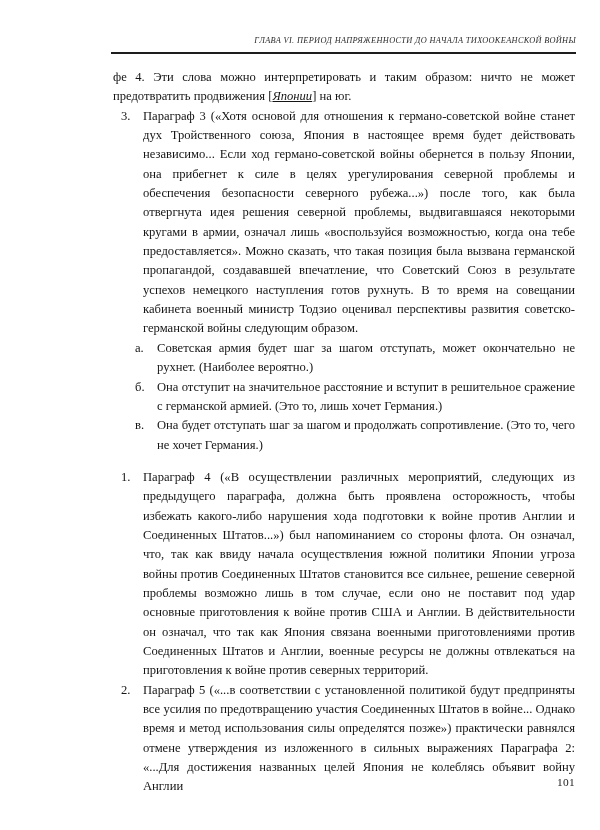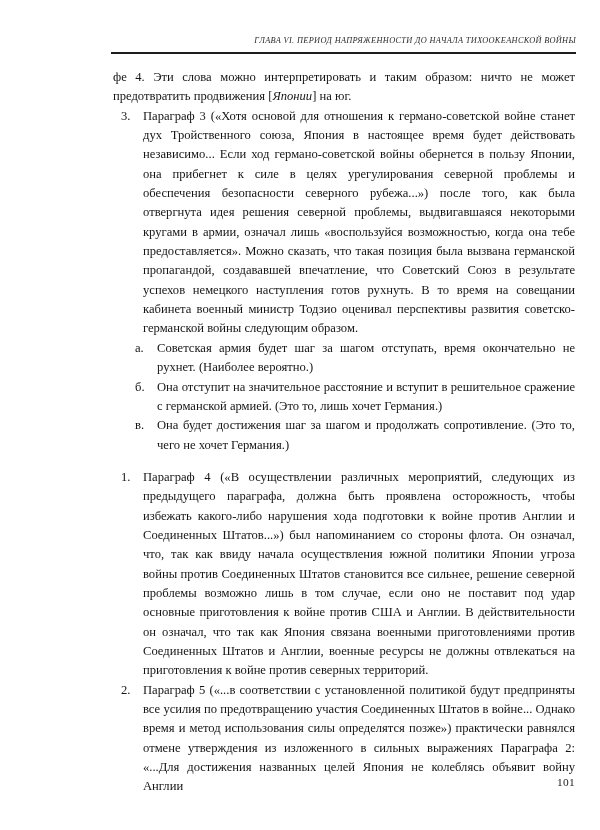--- a/index.html
+++ b/index.html
@@ -92,21 +92,21 @@
     top: 0;
     font-size: 12.6px;
     line-height: 19.35px;
     white-space: nowrap;
   }
   ol.num-list > li > .li-text {
     display: block;
   }
 
   
-  .it { font-style: italic; }
+  .it { font-style: italic; text-decoration: underline; }
 
   
   .folio {
     position: absolute;
     right: 68px;
     bottom: 42px;
     font-size: 11.4px;
     color: #232323;
     letter-spacing: 0.3px;
   }
@@ -127,29 +127,29 @@
     <ol class="num-list level1">
       <li>
         <span class="marker">3.</span>
         <span class="li-text">Параграф 3 («Хотя основой для отношения к германо-советской войне станет дух Тройственного союза, Япония в настоящее время будет действовать независимо... Если ход германо-советской войны обернется в пользу Японии, она прибегнет к силе в целях урегулирования северной проблемы и обеспечения безопасности северного рубежа...») после того, как была отвергнута идея решения северной проблемы, выдвигавшаяся некоторыми кругами в армии, означал лишь «воспользуйся возможностью, когда она тебе предоставляется». Можно сказать, что такая позиция была вызвана германской пропагандой, создававшей впечатление, что Советский Союз в результате успехов немецкого наступления готов рухнуть. В то время на совещании кабинета военный министр Тодзио оценивал перспективы развития советско-германской войны следующим образом.</span>
       </li>
     </ol>
 
     <ol class="num-list level2">
       <li>
         <span class="marker">а.</span>
-        <span class="li-text">Советская армия будет шаг за шагом отступать, время окончательно не рухнет. (Наиболее вероятно.)</span>
+        <span class="li-text">Советская армия будет шаг за шагом отступать, может окончательно не рухнет. (Наиболее вероятно.)</span>
       </li>
       <li>
         <span class="marker">б.</span>
         <span class="li-text">Она отступит на значительное расстояние и вступит в решительное сражение с германской армией. (Это то, лишь хочет Германия.)</span>
       </li>
       <li>
         <span class="marker">в.</span>
-        <span class="li-text">Она будет достижения шаг за шагом и продолжать сопротивление. (Это то, чего не хочет Германия.)</span>
+        <span class="li-text">Она будет отступать шаг за шагом и продолжать сопротивление. (Это то, чего не хочет Германия.)</span>
       </li>
     </ol>
 
 
     <ol class="num-list level1" style="margin-top:13px;">
       <li>
         <span class="marker">1.</span>
         <span class="li-text">Параграф 4 («В осуществлении различных мероприятий, следующих из предыдущего параграфа, должна быть проявлена осторожность, чтобы избежать какого-либо нарушения хода подготовки к войне против Англии и Соединенных Штатов...») был напоминанием со стороны флота. Он означал, что, так как ввиду начала осуществления южной политики Японии угроза войны против Соединенных Штатов становится все сильнее, решение северной проблемы возможно лишь в том случае, если оно не поставит под удар основные приготовления к войне против США и Англии. В действительности он означал, что так как Япония связана военными приготовлениями против Соединенных Штатов и Англии, военные ресурсы не должны отвлекаться на приготовления к войне против северных территорий.</span>
       </li>
       <li>

